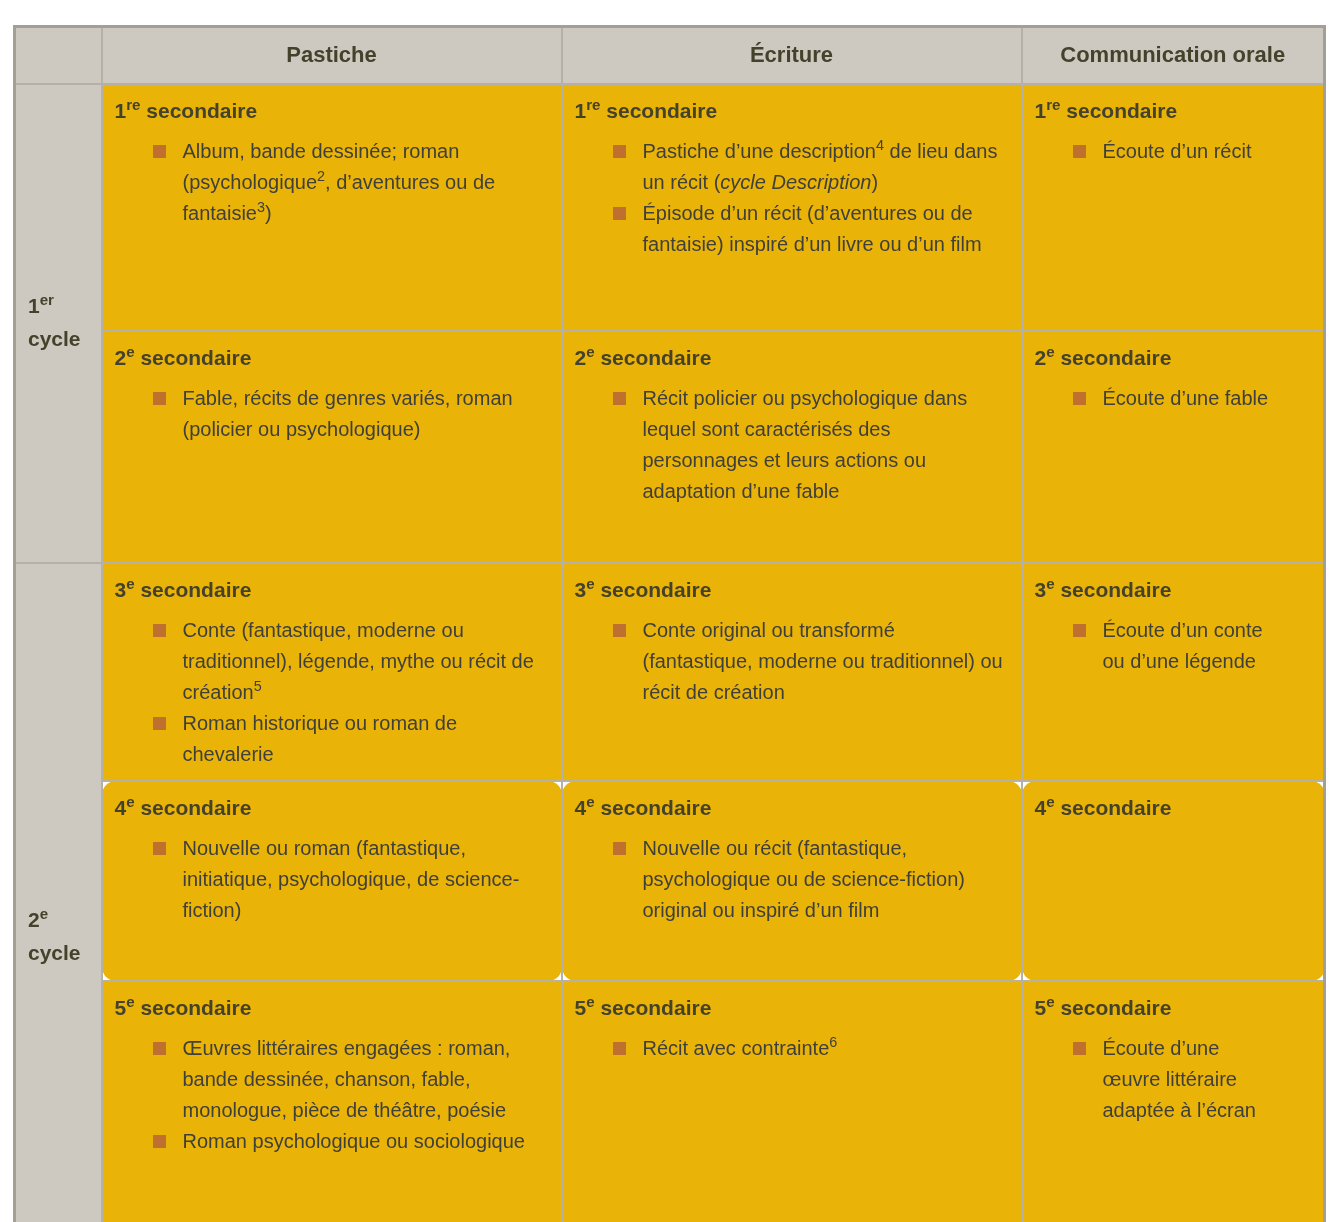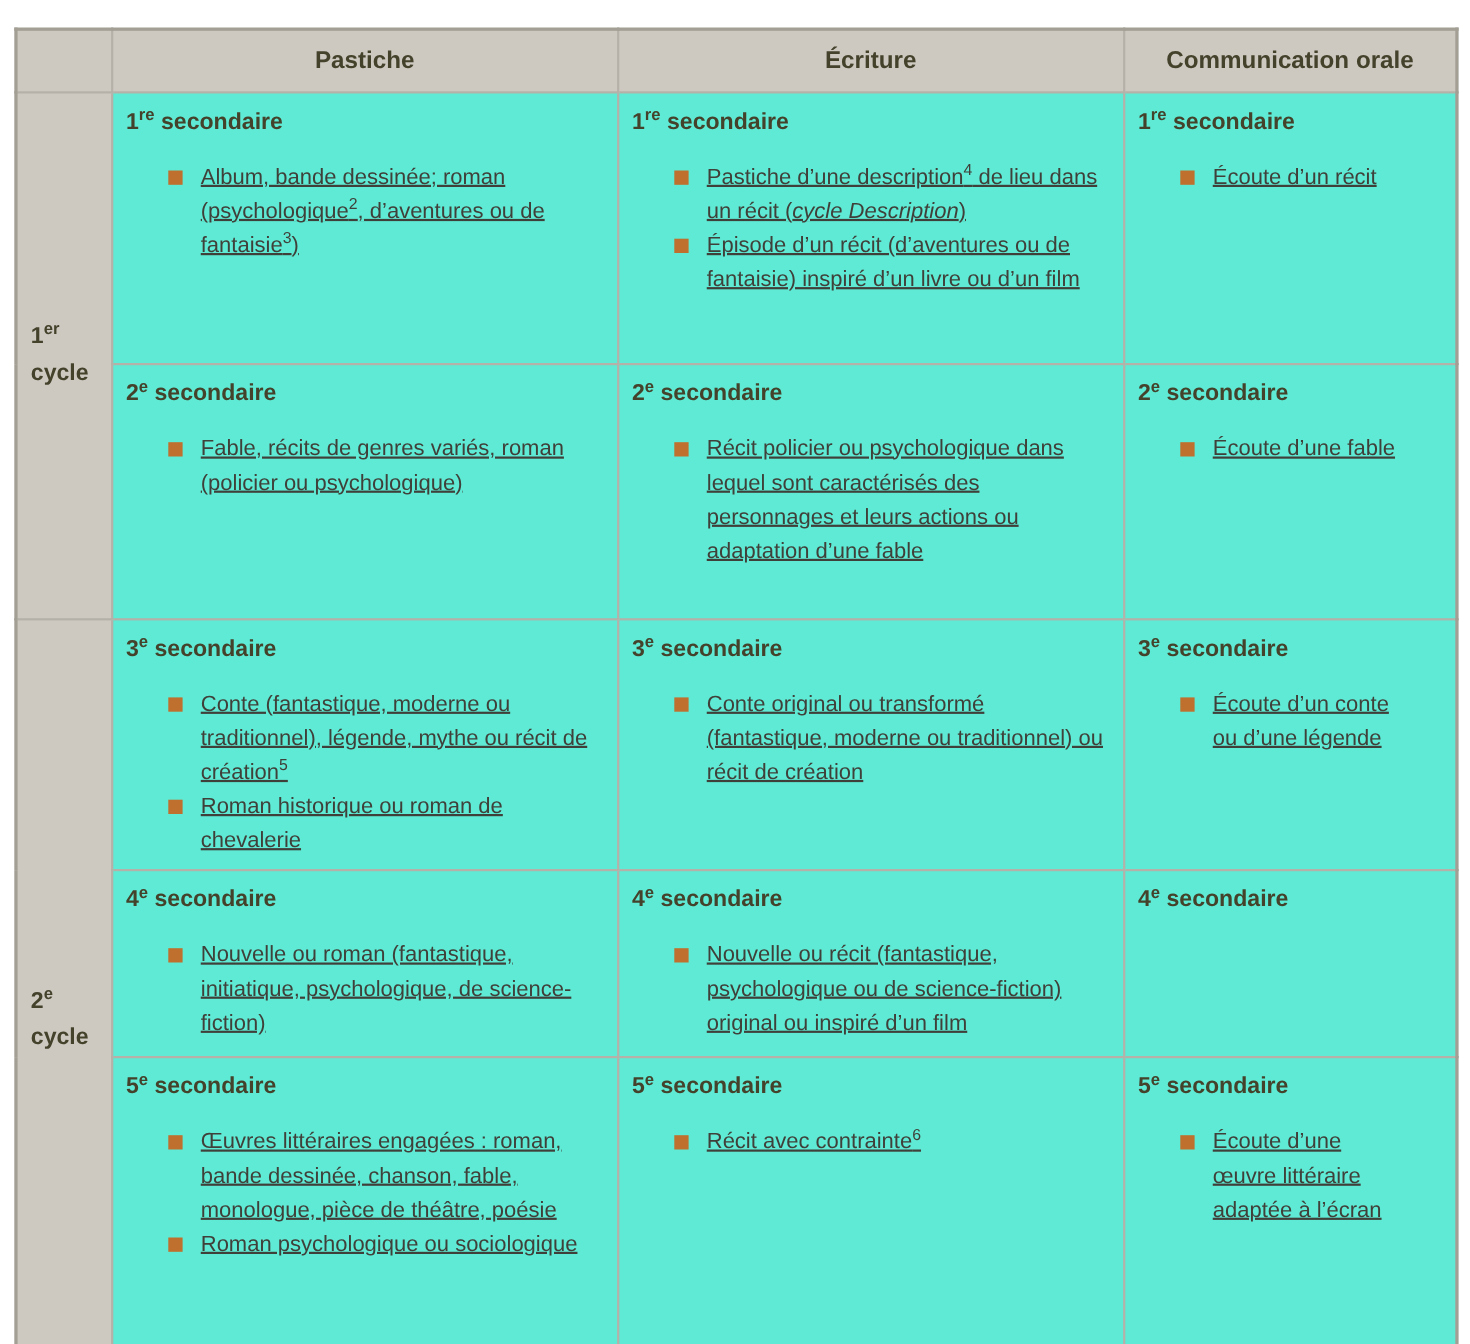--- a/index.html
+++ b/index.html
@@ -48,42 +48,41 @@
     background:var(--panel);
     vertical-align:middle;
     text-align:left;
     padding:0 20px 0 12px;
     font-size:21px;
     font-weight:bold;
     color:var(--heading);
     line-height:1.55;
   }
   td.cell{
-    background:#5eead4;
+    background:#eab308;
     padding:12px 14px 10px 12px;
   }
   tr.r0 td{height:247px;}
   tr.r1 td{height:232px;}
   tr.r2 td{height:176px;}
-  tr.r3 td{height:170px;}
+  tr.r3 td{height:200px;border-radius:14px;}
   tr.r4 td{height:331px;}
   .grade{
     font-size:21px;
     font-weight:bold;
     color:var(--heading);
     line-height:1.3;
   }
   .sup{
     font-size:72%;
     line-height:0;
     vertical-align:super;
   }
   .items{
-    margin:22px 0 0 38px;
-    text-decoration:underline;
+    margin:12px 0 0 38px;
   }
   .item{
     display:flex;
     align-items:flex-start;
   }
   .bullet{
     flex:0 0 auto;
     width:13px;height:13px;
     margin:9px 17px 0 0;
     background:var(--bullet);

